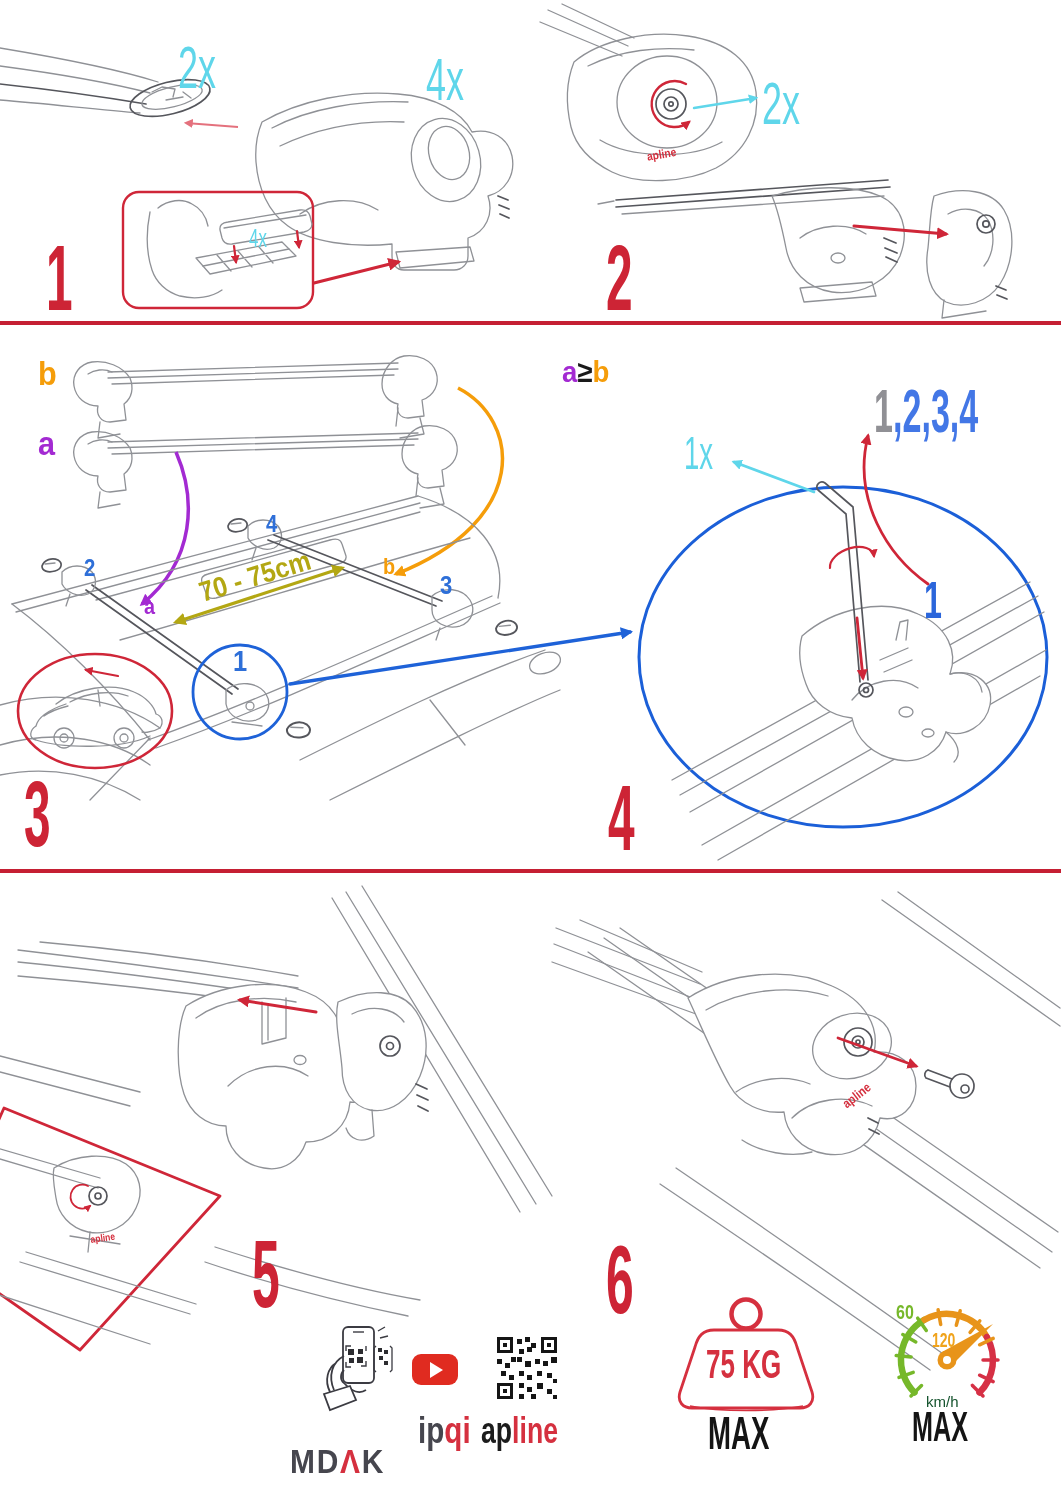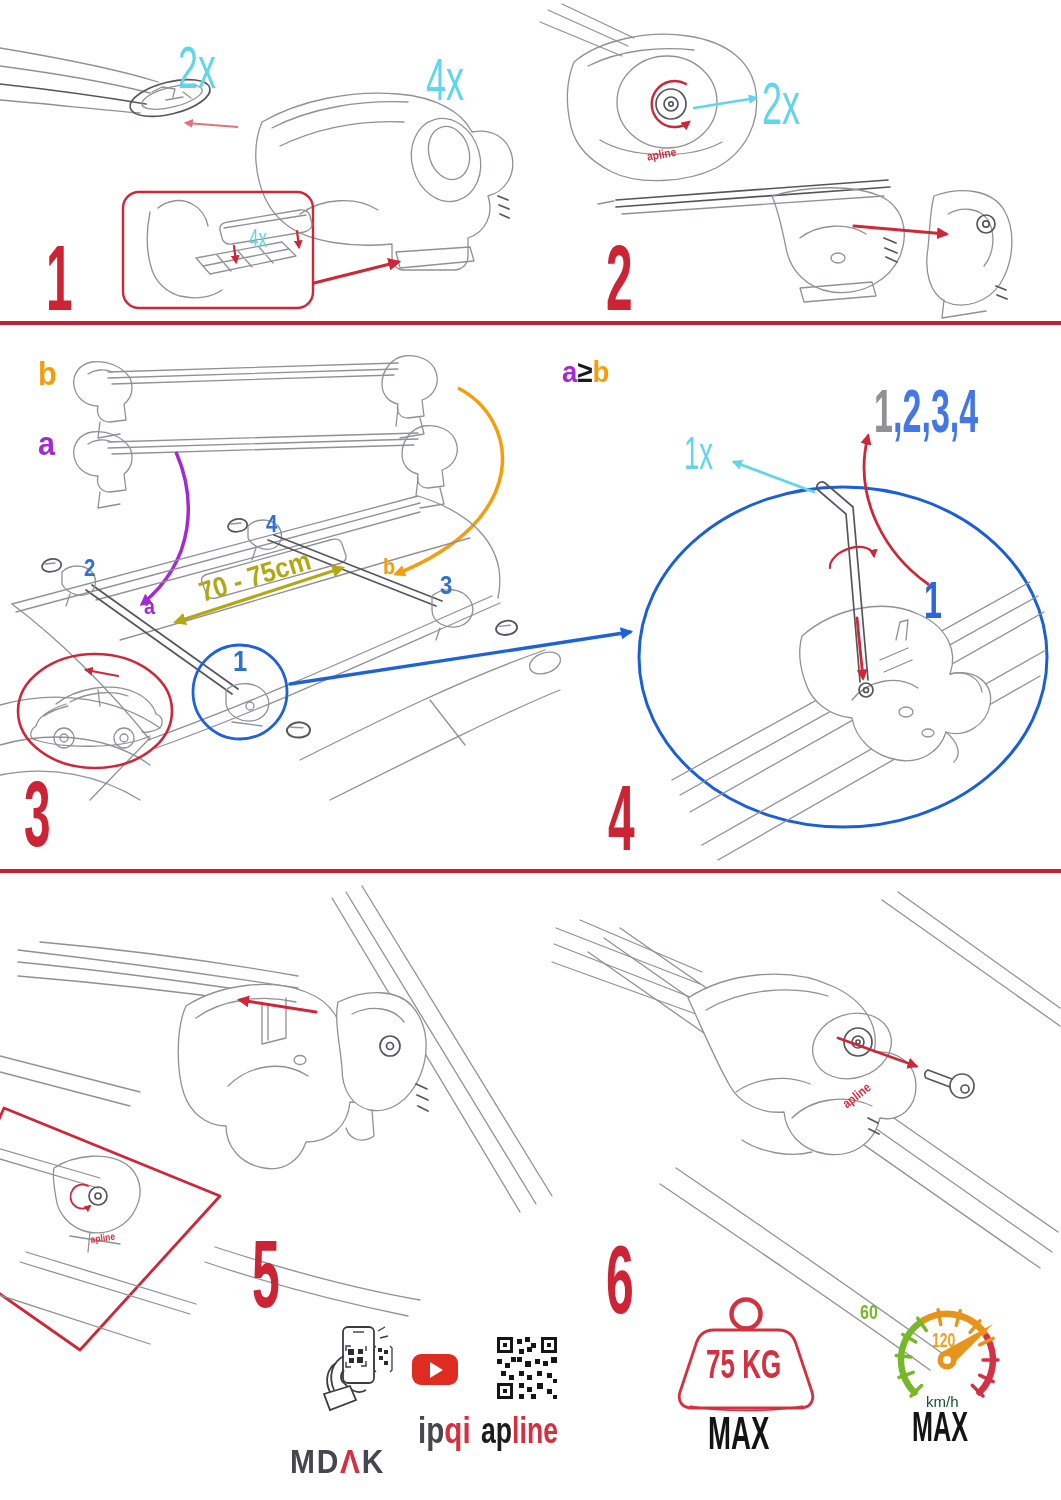--- a/index.html
+++ b/index.html
@@ -390,18 +390,18 @@
   <div class="t" style="left:252px;top:1226px"><span class="sx" style="font-size:96px;font-weight:700;color:#cd2435;transform:scaleX(.52)">5</span></div>
   <div class="t" style="left:90px;top:1230px"><span class="sx" style="font-size:10px;font-weight:700;color:#d5303f;transform:rotate(-8deg) scaleX(.85)">apline</span></div>
   <div class="t" style="left:606px;top:1232px"><span class="sx" style="font-size:96px;font-weight:700;color:#cd2435;transform:scaleX(.52)">6</span></div>
   <div class="t" style="left:840px;top:1098px"><span class="sx" style="font-size:13px;font-weight:700;color:#d5303f;transform:rotate(-38deg) scaleX(.85)">apline</span></div>
 
   <div class="t" style="left:290px;top:1444px"><span class="sx" style="font-size:34px;font-weight:700;letter-spacing:2px;transform:scaleX(.88)"><span style="color:#46464e">MD</span><span style="color:#d5303f">Λ</span><span style="color:#46464e">K</span></span></div>
   <div class="t" style="left:418px;top:1412px"><span class="sx" style="font-size:37px;font-weight:700;transform:scaleX(.8)"><span style="color:#46464e">ip</span><span style="color:#d5303f">qi</span></span></div>
   <div class="t" style="left:481px;top:1412px"><span class="sx" style="font-size:37px;font-weight:700;transform:scaleX(.72)"><span style="color:#1c1c1c">ap</span><span style="color:#d5303f">line</span></span></div>
   <div class="t" style="left:706px;top:1344px"><span class="sx" style="font-size:40px;font-weight:700;color:#d5303f;transform:scaleX(.65)">75 KG</span></div>
   <div class="t" style="left:708px;top:1410px"><span class="sx" style="font-size:46px;font-weight:700;color:#141414;transform:scaleX(.6)">MAX</span></div>
-  <div class="t" style="left:860px;top:1302px"><span class="sx" style="font-size:20px;font-weight:700;color:#76b82a;transform:scaleX(.8)">60</span></div>
+  <div class="t" style="left:896px;top:1302px"><span class="sx" style="font-size:20px;font-weight:700;color:#76b82a;transform:scaleX(.8)">60</span></div>
   <div class="t" style="left:932px;top:1330px"><span class="sx" style="font-size:20px;font-weight:700;color:#f0a31c;transform:scaleX(.7)">120</span></div>
   <div class="t" style="left:926px;top:1394px"><span class="sx" style="font-size:15px;color:#14532d">km/h</span></div>
   <div class="t" style="left:912px;top:1406px"><span class="sx" style="font-size:42px;font-weight:700;color:#141414;transform:scaleX(.6)">MAX</span></div>
 
 </div>
 
 </body></html>

